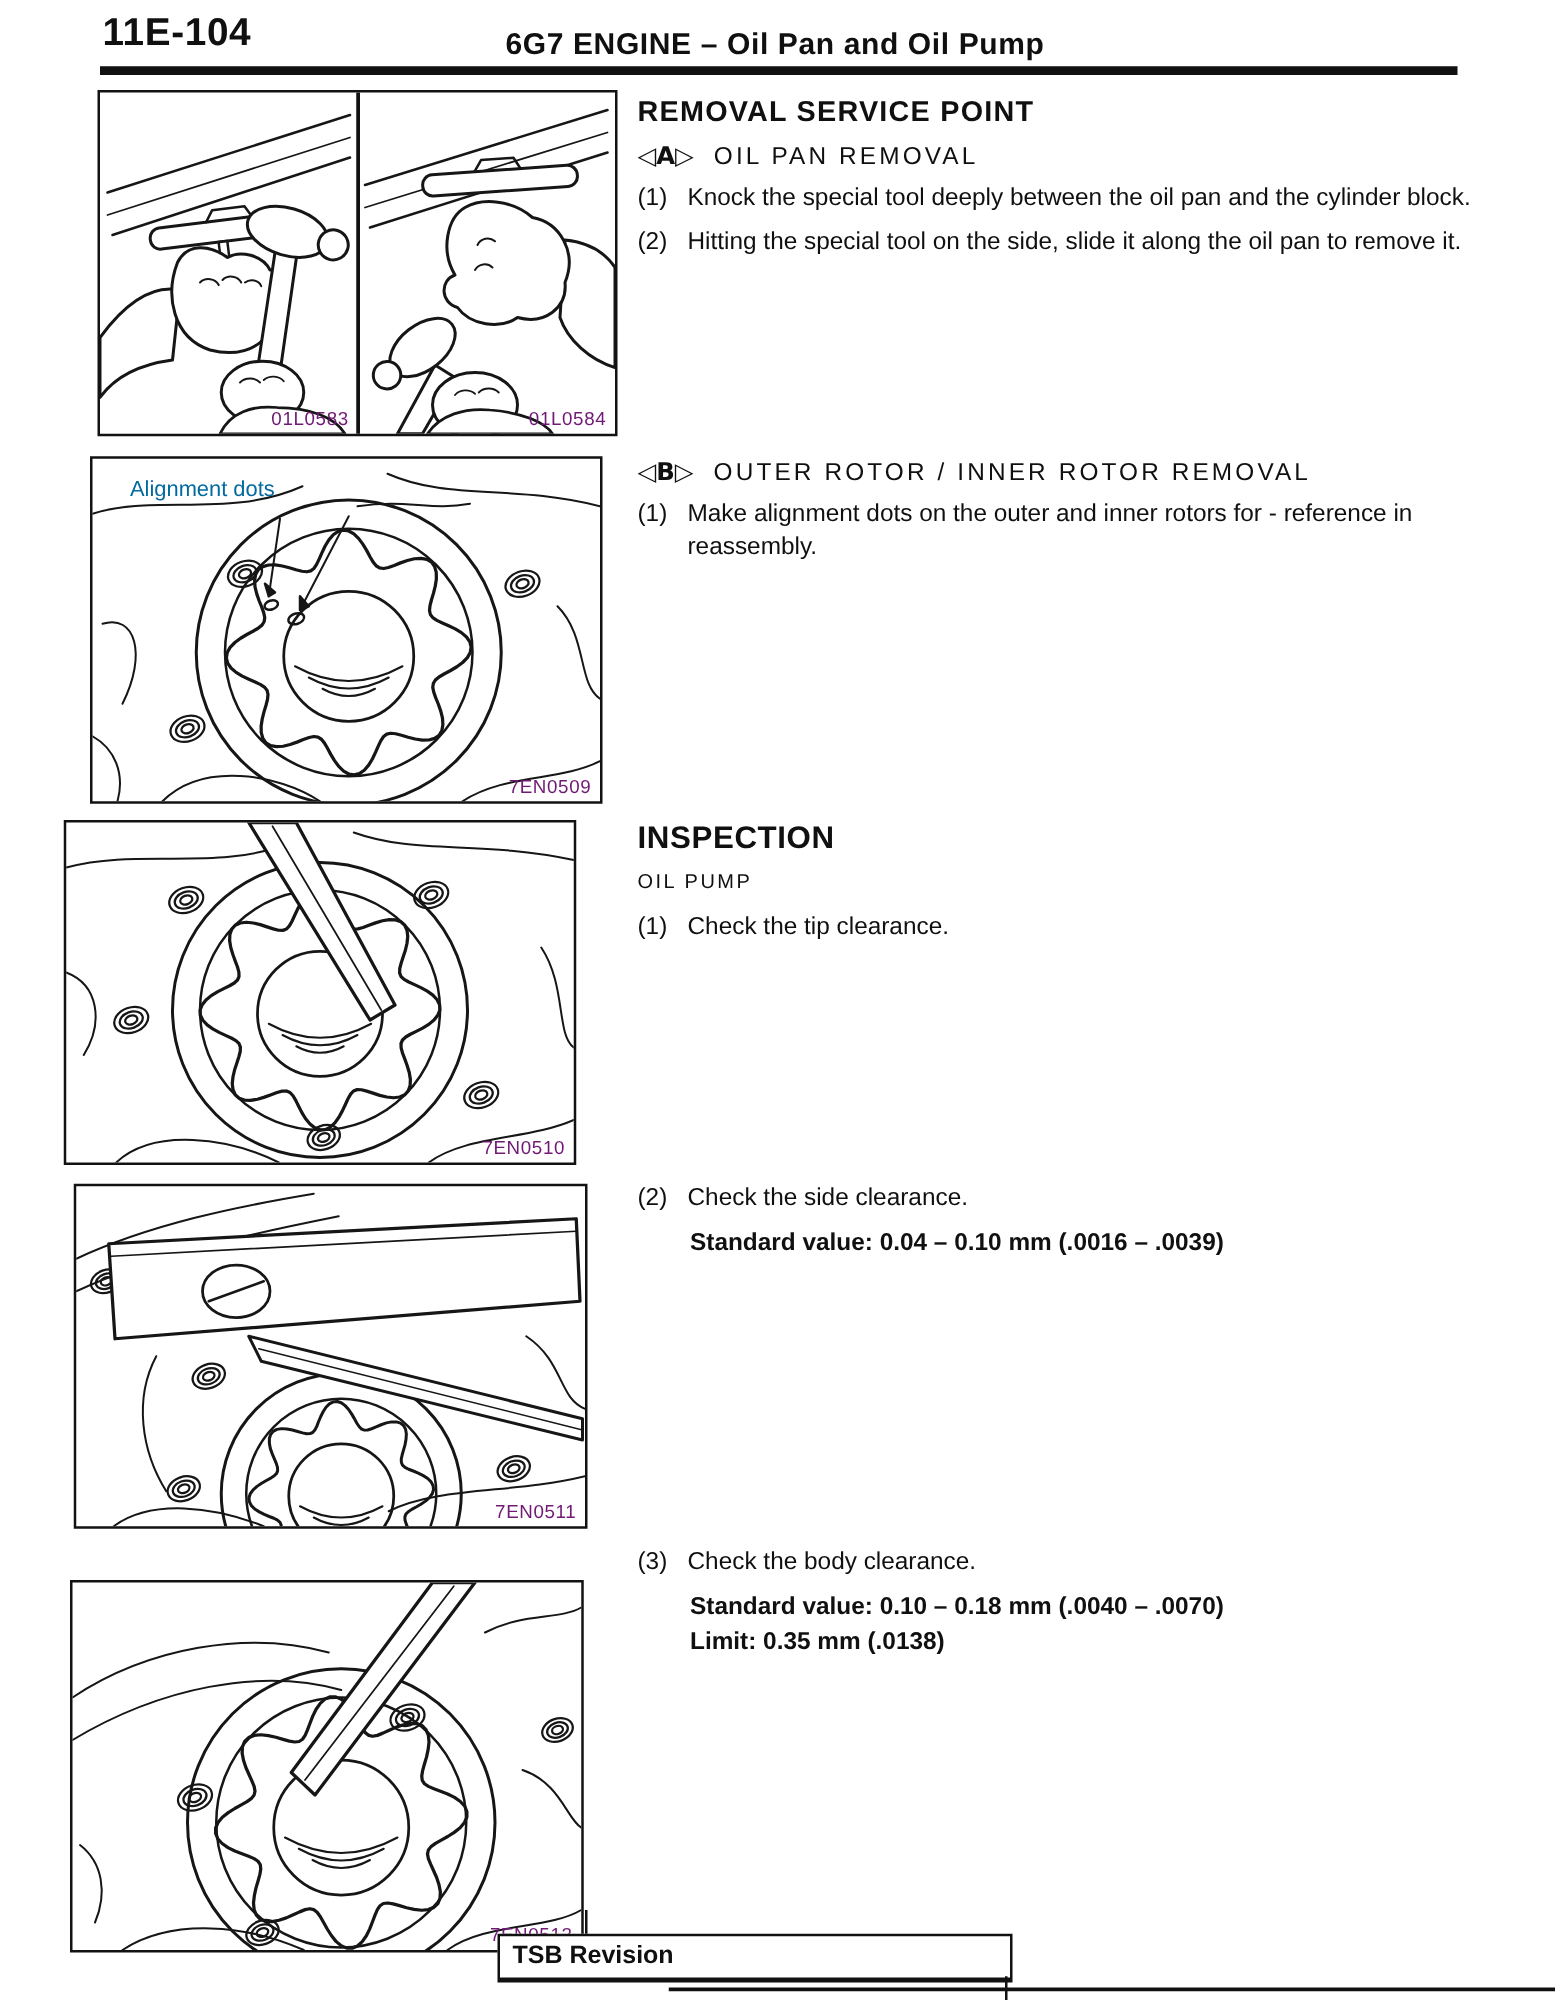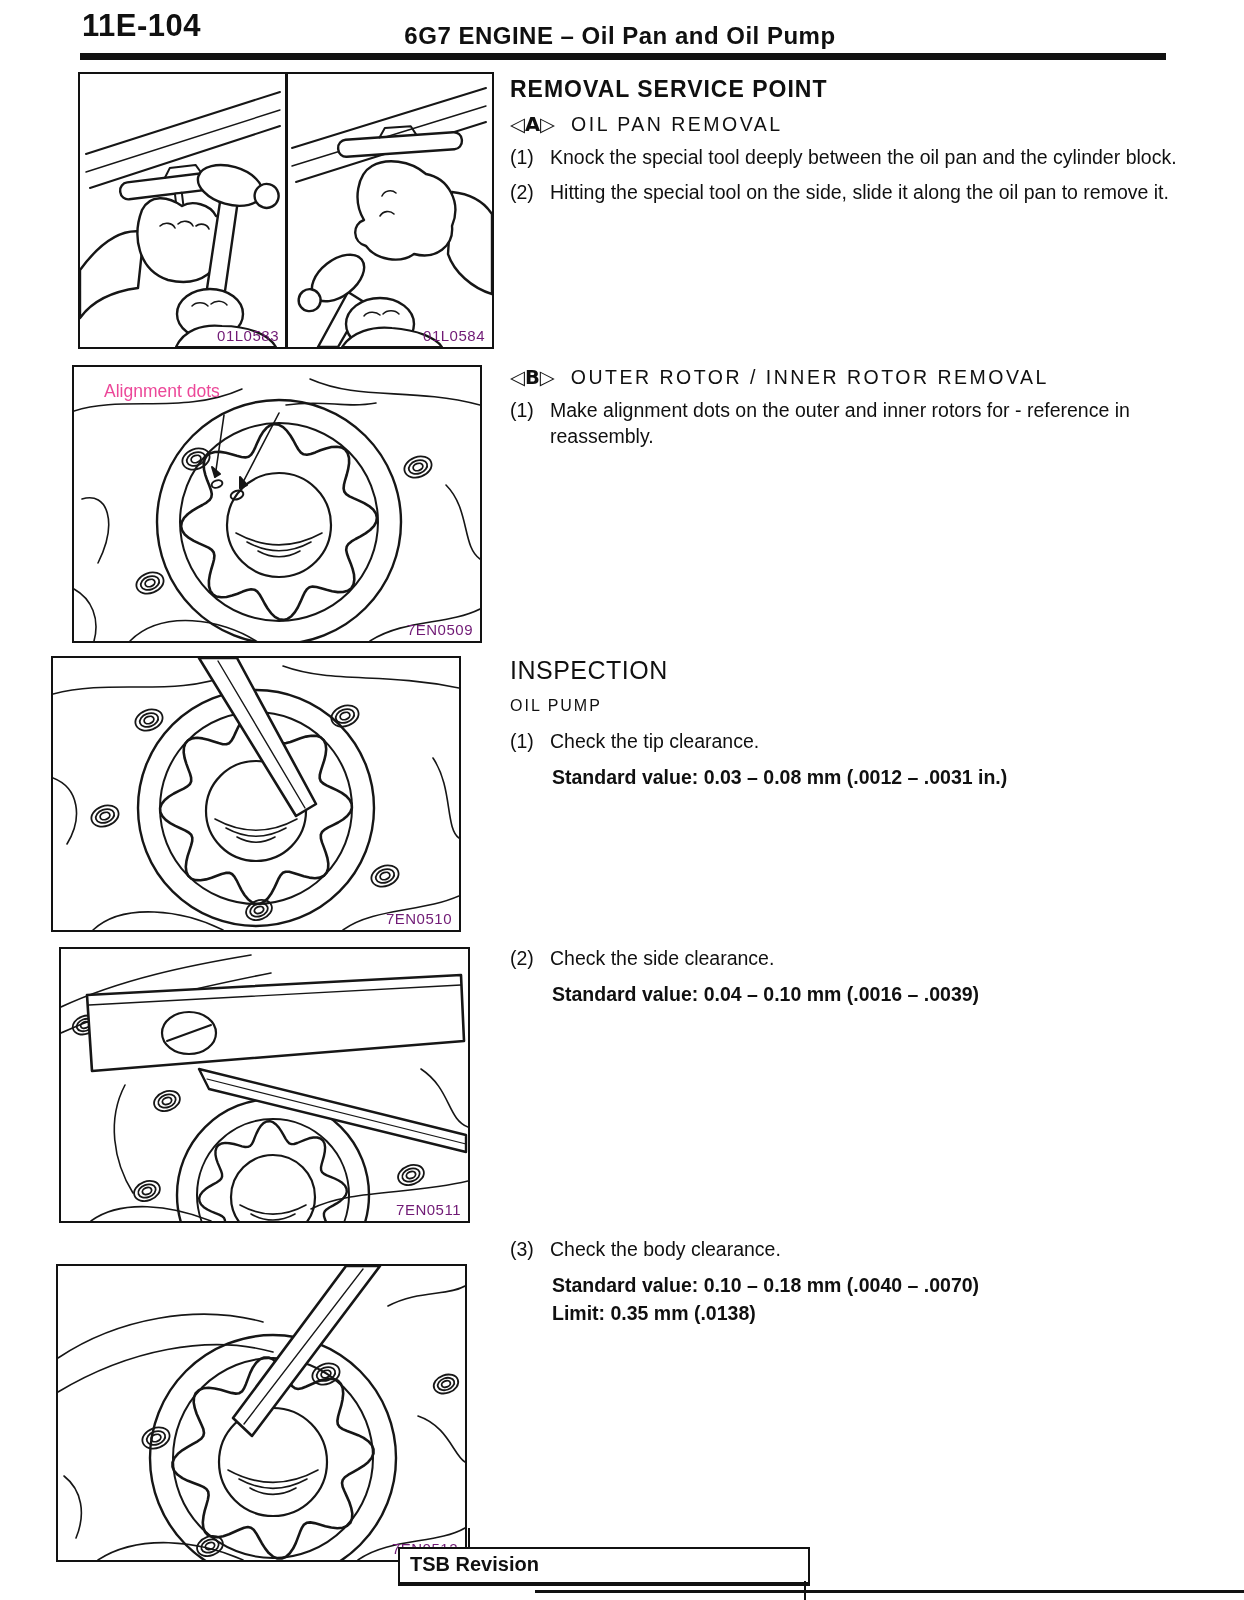--- a/index.html
+++ b/index.html
@@ -10,27 +10,27 @@
   .page-code{position:absolute;left:82px;top:8px;font-size:31px;font-weight:700;letter-spacing:.5px;}
   .page-title{position:absolute;left:270px;top:22px;width:700px;text-align:center;
               font-size:24px;font-weight:700;letter-spacing:.5px;}
   .header-rule{position:absolute;left:80px;top:53px;width:1086px;height:7px;background:#111;}
 
   
   .fig{position:absolute;border:2.5px solid #121212;background:#fff;}
   .fig-art{position:absolute;left:0;top:0;width:100%;height:100%;}
   .figcode{position:absolute;bottom:3px;right:7px;font-size:15px;letter-spacing:.5px;color:#701a75;}
   .figcode.left-panel{right:213px;}
-  .fig-ann{position:absolute;left:30px;top:14px;font-size:17.5px;color:#ec4899;}
+  .fig-ann{position:absolute;left:30px;top:14px;font-size:17.5px;color:#0369a1;}
   .divider{position:absolute;left:205px;top:0;width:2.5px;height:100%;background:#121212;}
 
   
   .tblock{position:absolute;left:510px;width:690px;}
   .h-main{font-size:23px;font-weight:700;letter-spacing:1px;}
-  .h-inspect{font-size:25px;font-weight:400;letter-spacing:.5px;}
+  .h-inspect{font-size:25px;font-weight:700;letter-spacing:.5px;}
   .sub-line{margin-top:10px;font-size:19.5px;letter-spacing:2.5px;display:flex;align-items:baseline;gap:16px;}
   .marker{font-weight:700;letter-spacing:0;font-family:"DejaVu Sans","Liberation Sans",sans-serif;flex:none;}
   .subhead{margin-top:12px;font-size:16px;letter-spacing:2px;}
   .step{display:flex;margin-top:9px;font-size:19.5px;line-height:1.32;}
   .step .num{width:40px;flex:none;}
   .step .txt{flex:1;}
   .std{margin-top:9px;margin-left:42px;font-weight:700;font-size:19.5px;line-height:1.35;}
 
   
   .conn-line{position:absolute;left:468px;top:1528px;width:2px;height:21px;background:#111;}
@@ -320,21 +320,20 @@
     </div>
   </div>
 
   <div class="tblock" style="top:656px;">
     <div class="h-inspect">INSPECTION</div>
     <div class="subhead">OIL PUMP</div>
     <div class="step" style="margin-top:14px;">
       <span class="num">(1)</span>
       <span class="txt">Check the tip clearance.</span>
     </div>
-    <div class="std">Standard value: 0.03 – 0.08 mm (.0012 – .0031 in.)</div>
   </div>
 
   <div class="tblock" style="top:946px;">
     <div class="step" style="margin-top:0;">
       <span class="num">(2)</span>
       <span class="txt">Check the side clearance.</span>
     </div>
     <div class="std">Standard value: 0.04 – 0.10 mm (.0016 – .0039)</div>
   </div>
 

